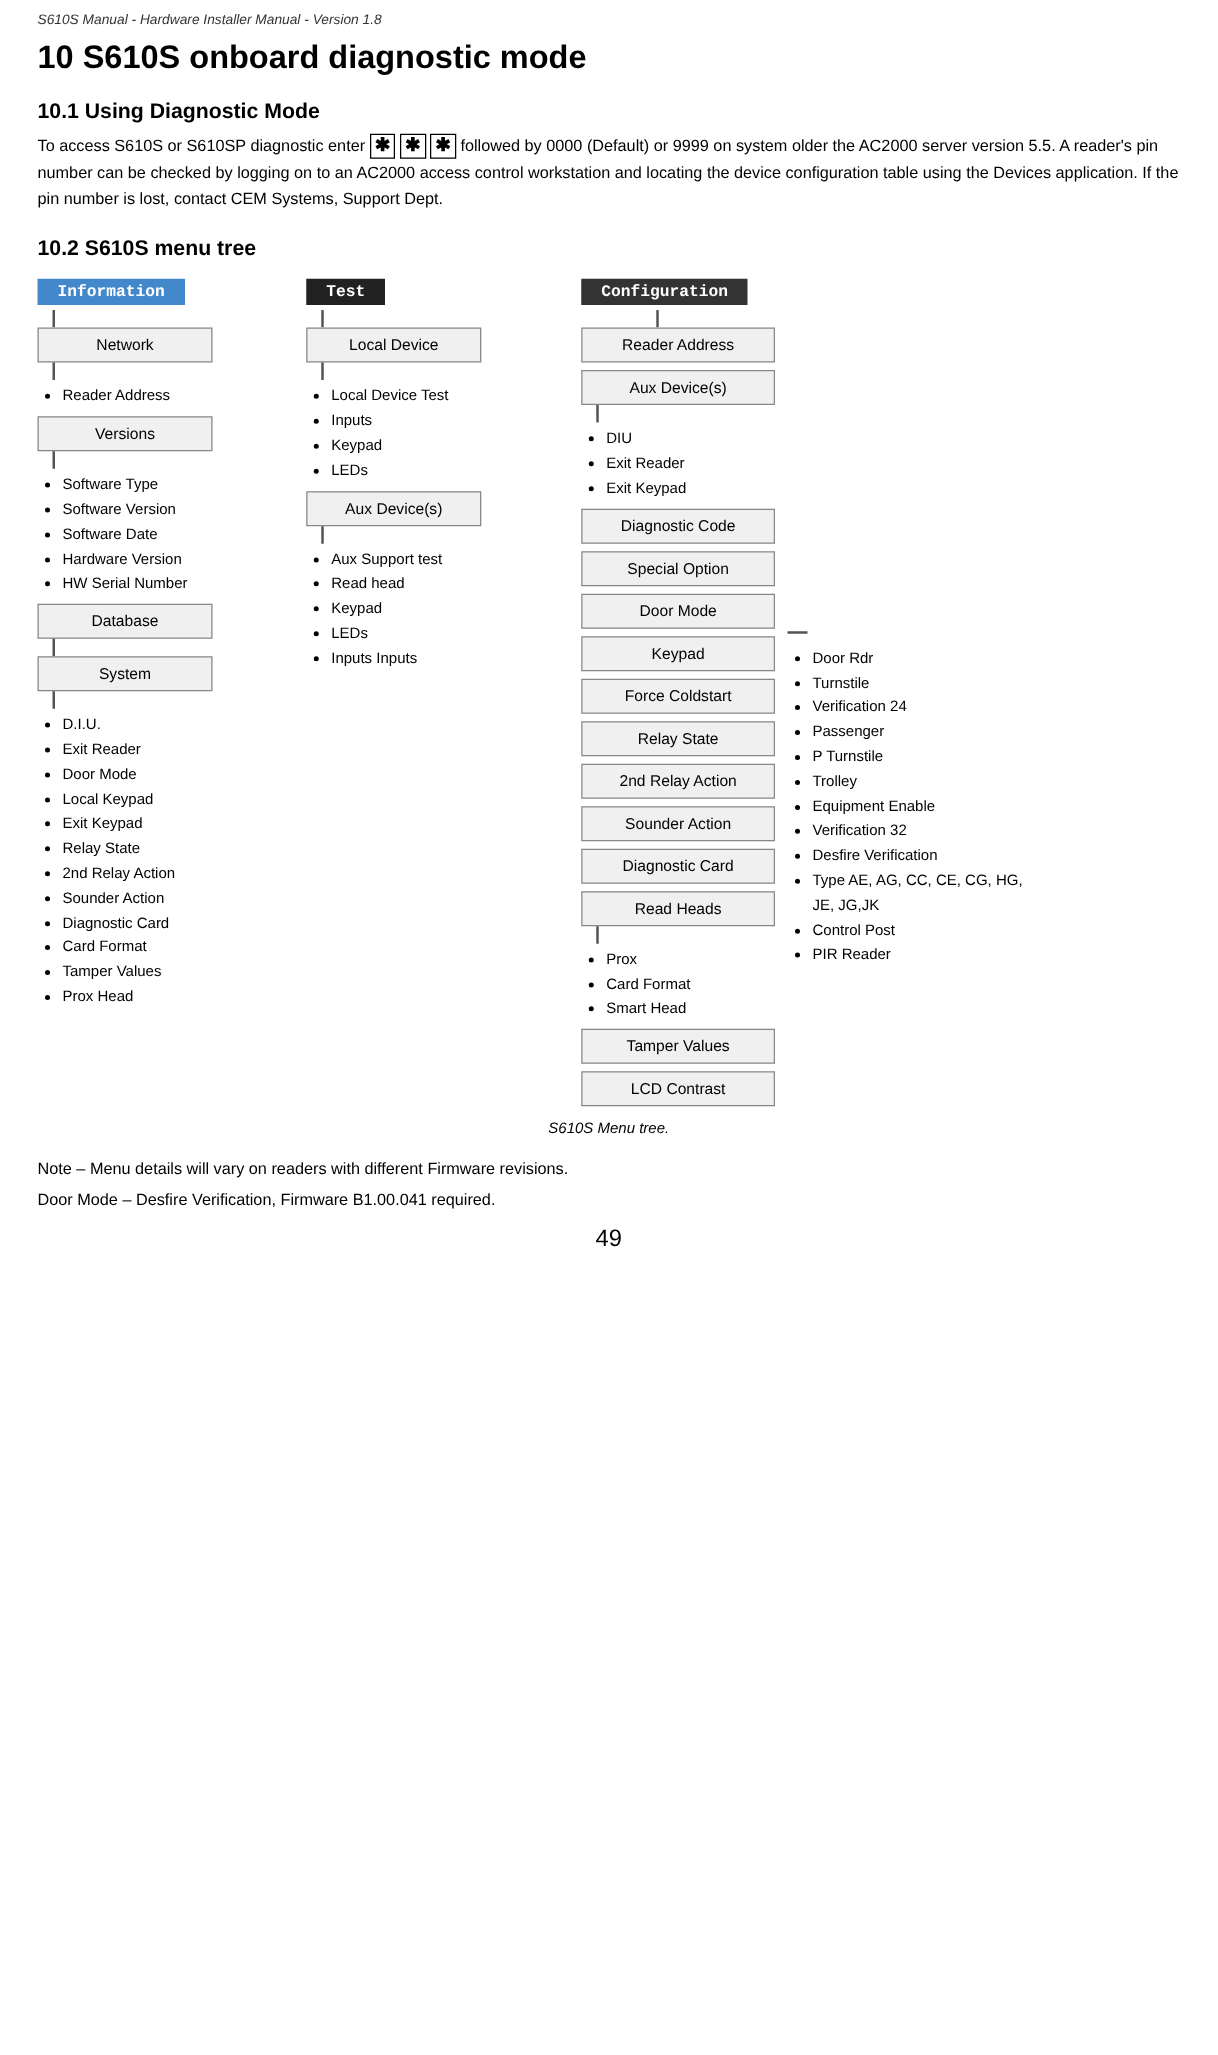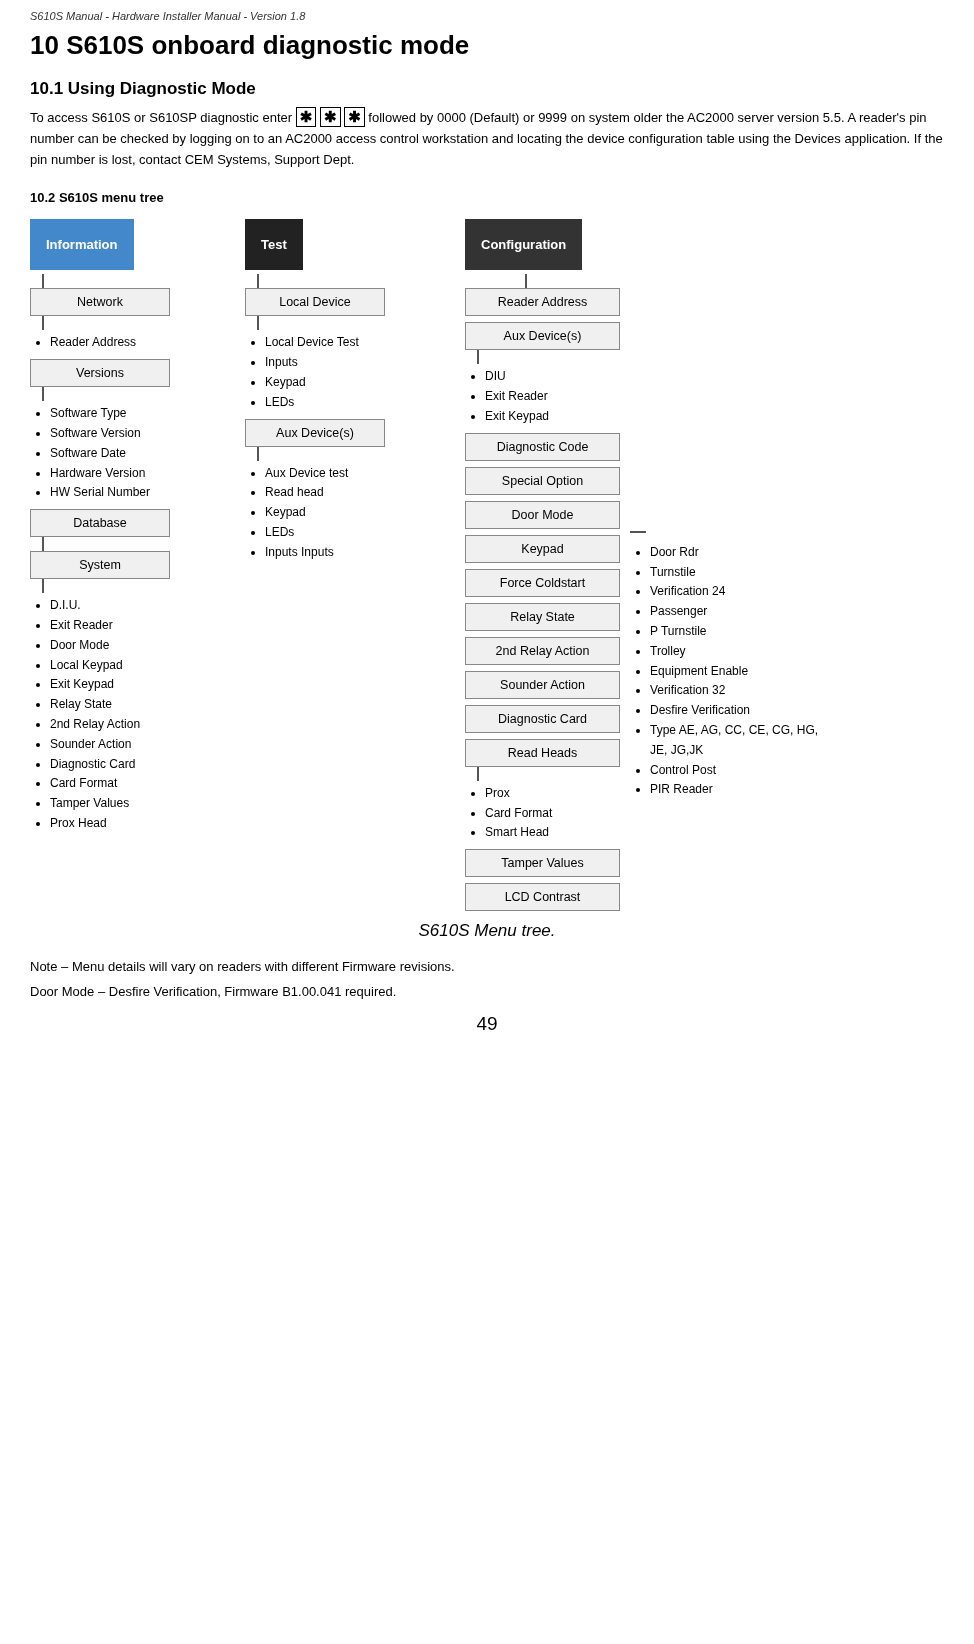--- a/index.html
+++ b/index.html
@@ -26,35 +26,35 @@
       font-size: 17px;
       font-weight: bold;
       margin-bottom: 8px;
     }
     .intro-text {
       font-size: 13px;
       line-height: 1.6;
       margin-bottom: 20px;
     }
     h2.menu-title {
-      font-size: 13px;
+      font-size: 17px;
       font-weight: bold;
       margin-bottom: 14px;
     }
 
     ul.blist {
       list-style: disc;
       padding-left: 20px;
       font-size: 12px;
       line-height: 1.65;
       margin: 3px 0 6px 0;
     }
 
     .footnote {
-      font-size: 17px;
+      font-size: 12px;
       text-align: center;
       margin: 10px 0 16px 0;
       font-style: italic;
     }
     .page-num {
       text-align: center;
       font-size: 19px;
       margin-top: 10px;
     }
     .note-text {
@@ -87,22 +87,23 @@
       align-items: flex-start;
     }
     .diag-col-info { width: 215px; }
     .diag-col-test { width: 220px; }
     .diag-col-config { width: 355px; }
 
     .cat-bar {
       font-weight: bold;
       font-size: 13px;
       color: #fff;
-      padding: 18px 16px;
+      padding: 3px 16px;
       margin-bottom: 4px;
+      font-family: Liberation Mono, monospace;
     }
     .cat-bar-info { background: #4488cc; }
     .cat-bar-test { background: #222222; }
     .cat-bar-config { background: #333333; }
 
     
     .nb {
       border: 1.5px solid #888;
       background: #f0f0f0;
       padding: 6px 10px;
@@ -191,21 +192,21 @@
     <ul class="blist">
       <li>Local Device Test</li>
       <li>Inputs</li>
       <li>Keypad</li>
       <li>LEDs</li>
     </ul>
 
     <div class="nb nb-w">Aux Device(s)</div>
     <div class="down"></div>
     <ul class="blist">
-      <li>Aux Device test</li>
+      <li>Aux Support test</li>
       <li>Read head</li>
       <li>Keypad</li>
       <li>LEDs</li>
       <li>Inputs Inputs</li>
     </ul>
   </div>
 
   <div class="diag-col diag-col-config">
     <div class="cat-bar cat-bar-config">Configuration</div>
     <div class="down" style="margin-left:60px;"></div>

